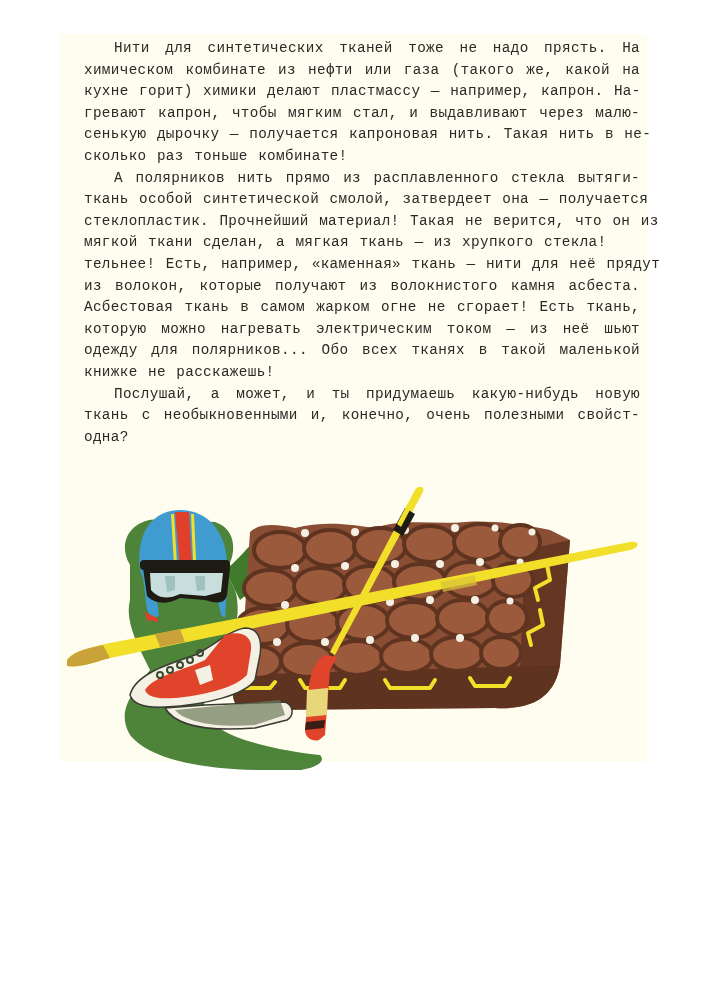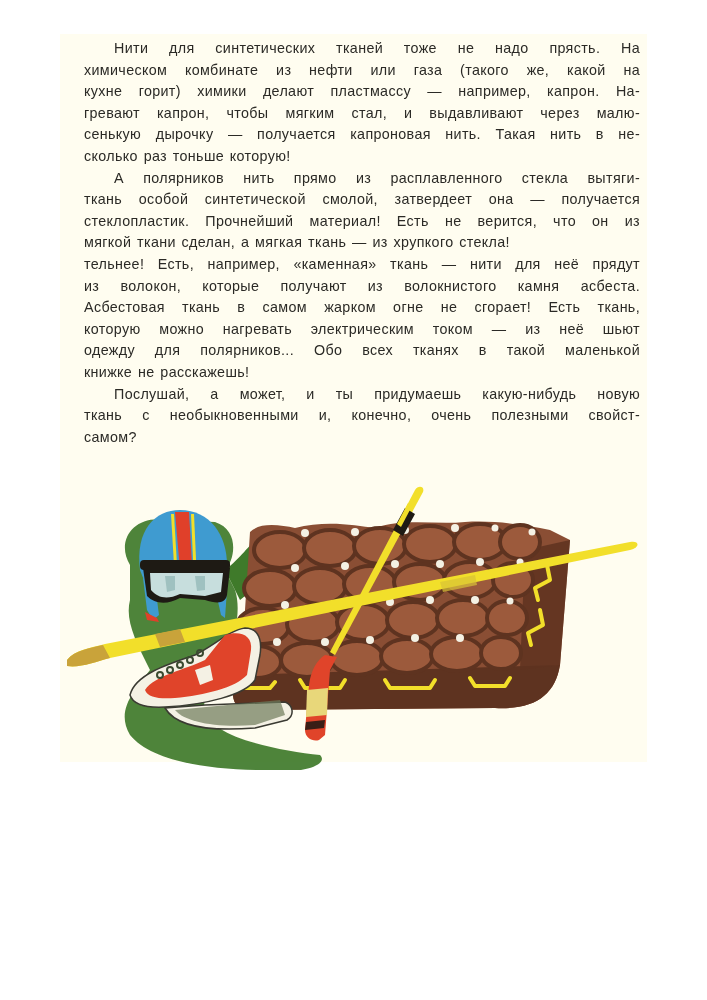--- a/index.html
+++ b/index.html
@@ -3,21 +3,21 @@
 <meta charset="utf-8">
 <style>
   html, body { margin: 0; padding: 0; background: #ffffff; }
   body { width: 707px; height: 1000px; position: relative; overflow: hidden; }
   .page {
     position: absolute; left: 60px; top: 34px; width: 587px; height: 728px;
     background: #fffdf0;
   }
   .text-block {
     position: absolute; left: 84px; top: 38px; width: 556px;
-    font-family: Liberation Sans, sans-serif;
+    font-family: Liberation Mono, monospace;
     font-size: 14.3px; line-height: 21.6px; color: #2b2a26;
     letter-spacing: 0.35px; word-spacing: 1.5px;
   }
   .para { margin: 0; text-align: justify; text-align-last: justify; }
   .line { display: block; text-align: justify; text-align-last: justify; white-space: nowrap; }
   .line.last { text-align-last: left; }
   .line.indent { padding-left: 30px; }
   .illustration { position: absolute; left: 55px; top: 470px; width: 600px; height: 300px; }
 </style>
 </head>
@@ -25,40 +25,40 @@
 
 <div class="page"></div>
 
 <div class="text-block">
   <p class="para">
     <span class="line indent">Нити для синтетических тканей тоже не надо прясть. На</span>
     <span class="line">химическом комбинате из нефти или газа (такого же, какой на</span>
     <span class="line">кухне горит) химики делают пластмассу — например, капрон. На-</span>
     <span class="line">гревают капрон, чтобы мягким стал, и выдавливают через малю-</span>
     <span class="line">сенькую дырочку — получается капроновая нить. Такая нить в не-</span>
-    <span class="line last">сколько раз тоньше которую!</span>
+    <span class="line last">сколько раз тоньше комбинате!</span>
   </p>
   <p class="para">
     <span class="line indent">А полярников нить прямо из расплавленного стекла вытяги-</span>
     <span class="line">ткань особой синтетической смолой, затвердеет она — получается</span>
-    <span class="line">стеклопластик. Прочнейший материал! Есть не верится, что он из</span>
+    <span class="line">стеклопластик. Прочнейший материал! Такая не верится, что он из</span>
     <span class="line last">мягкой ткани сделан, а мягкая ткань — из хрупкого стекла!</span>
   </p>
   <p class="para">
     <span class="line">тельнее! Есть, например, «каменная» ткань — нити для неё прядут</span>
     <span class="line">из волокон, которые получают из волокнистого камня асбеста.</span>
     <span class="line">Асбестовая ткань в самом жарком огне не сгорает! Есть ткань,</span>
     <span class="line">которую можно нагревать электрическим током — из неё шьют</span>
     <span class="line">одежду для полярников... Обо всех тканях в такой маленькой</span>
     <span class="line last">книжке не расскажешь!</span>
   </p>
   <p class="para">
     <span class="line indent">Послушай, а может, и ты придумаешь какую-нибудь новую</span>
     <span class="line">ткань с необыкновенными и, конечно, очень полезными свойст-</span>
-    <span class="line last">самом?</span>
+    <span class="line last">одна?</span>
   </p>
 </div>
 
 <svg class="illustration" viewBox="0 0 600 300" xmlns="http://www.w3.org/2000/svg">
 
   <path d="M75 95 C60 70 80 45 110 50 L160 52 C185 60 180 90 170 100 L180 120 C190 150 170 200 150 230 C140 265 220 280 265 285 C275 295 245 305 210 300 C150 300 95 290 75 265 C60 240 80 220 95 200 C80 170 70 150 75 130 Z" fill="#3f7a2a" opacity="0.92"></path>
   <path d="M170 100 C190 85 200 65 205 70 L210 110 L185 130 Z" fill="#3f7a2a"></path>
 
   <g>
     <path d="M195 62 C205 52 225 55 240 58 C270 50 300 55 320 58 C350 48 380 55 410 52 C440 50 470 55 495 60 L515 70 L505 195 C500 225 480 240 440 238 L190 240 C178 238 175 225 180 205 L190 140 Z" fill="#8a4e34"></path>

